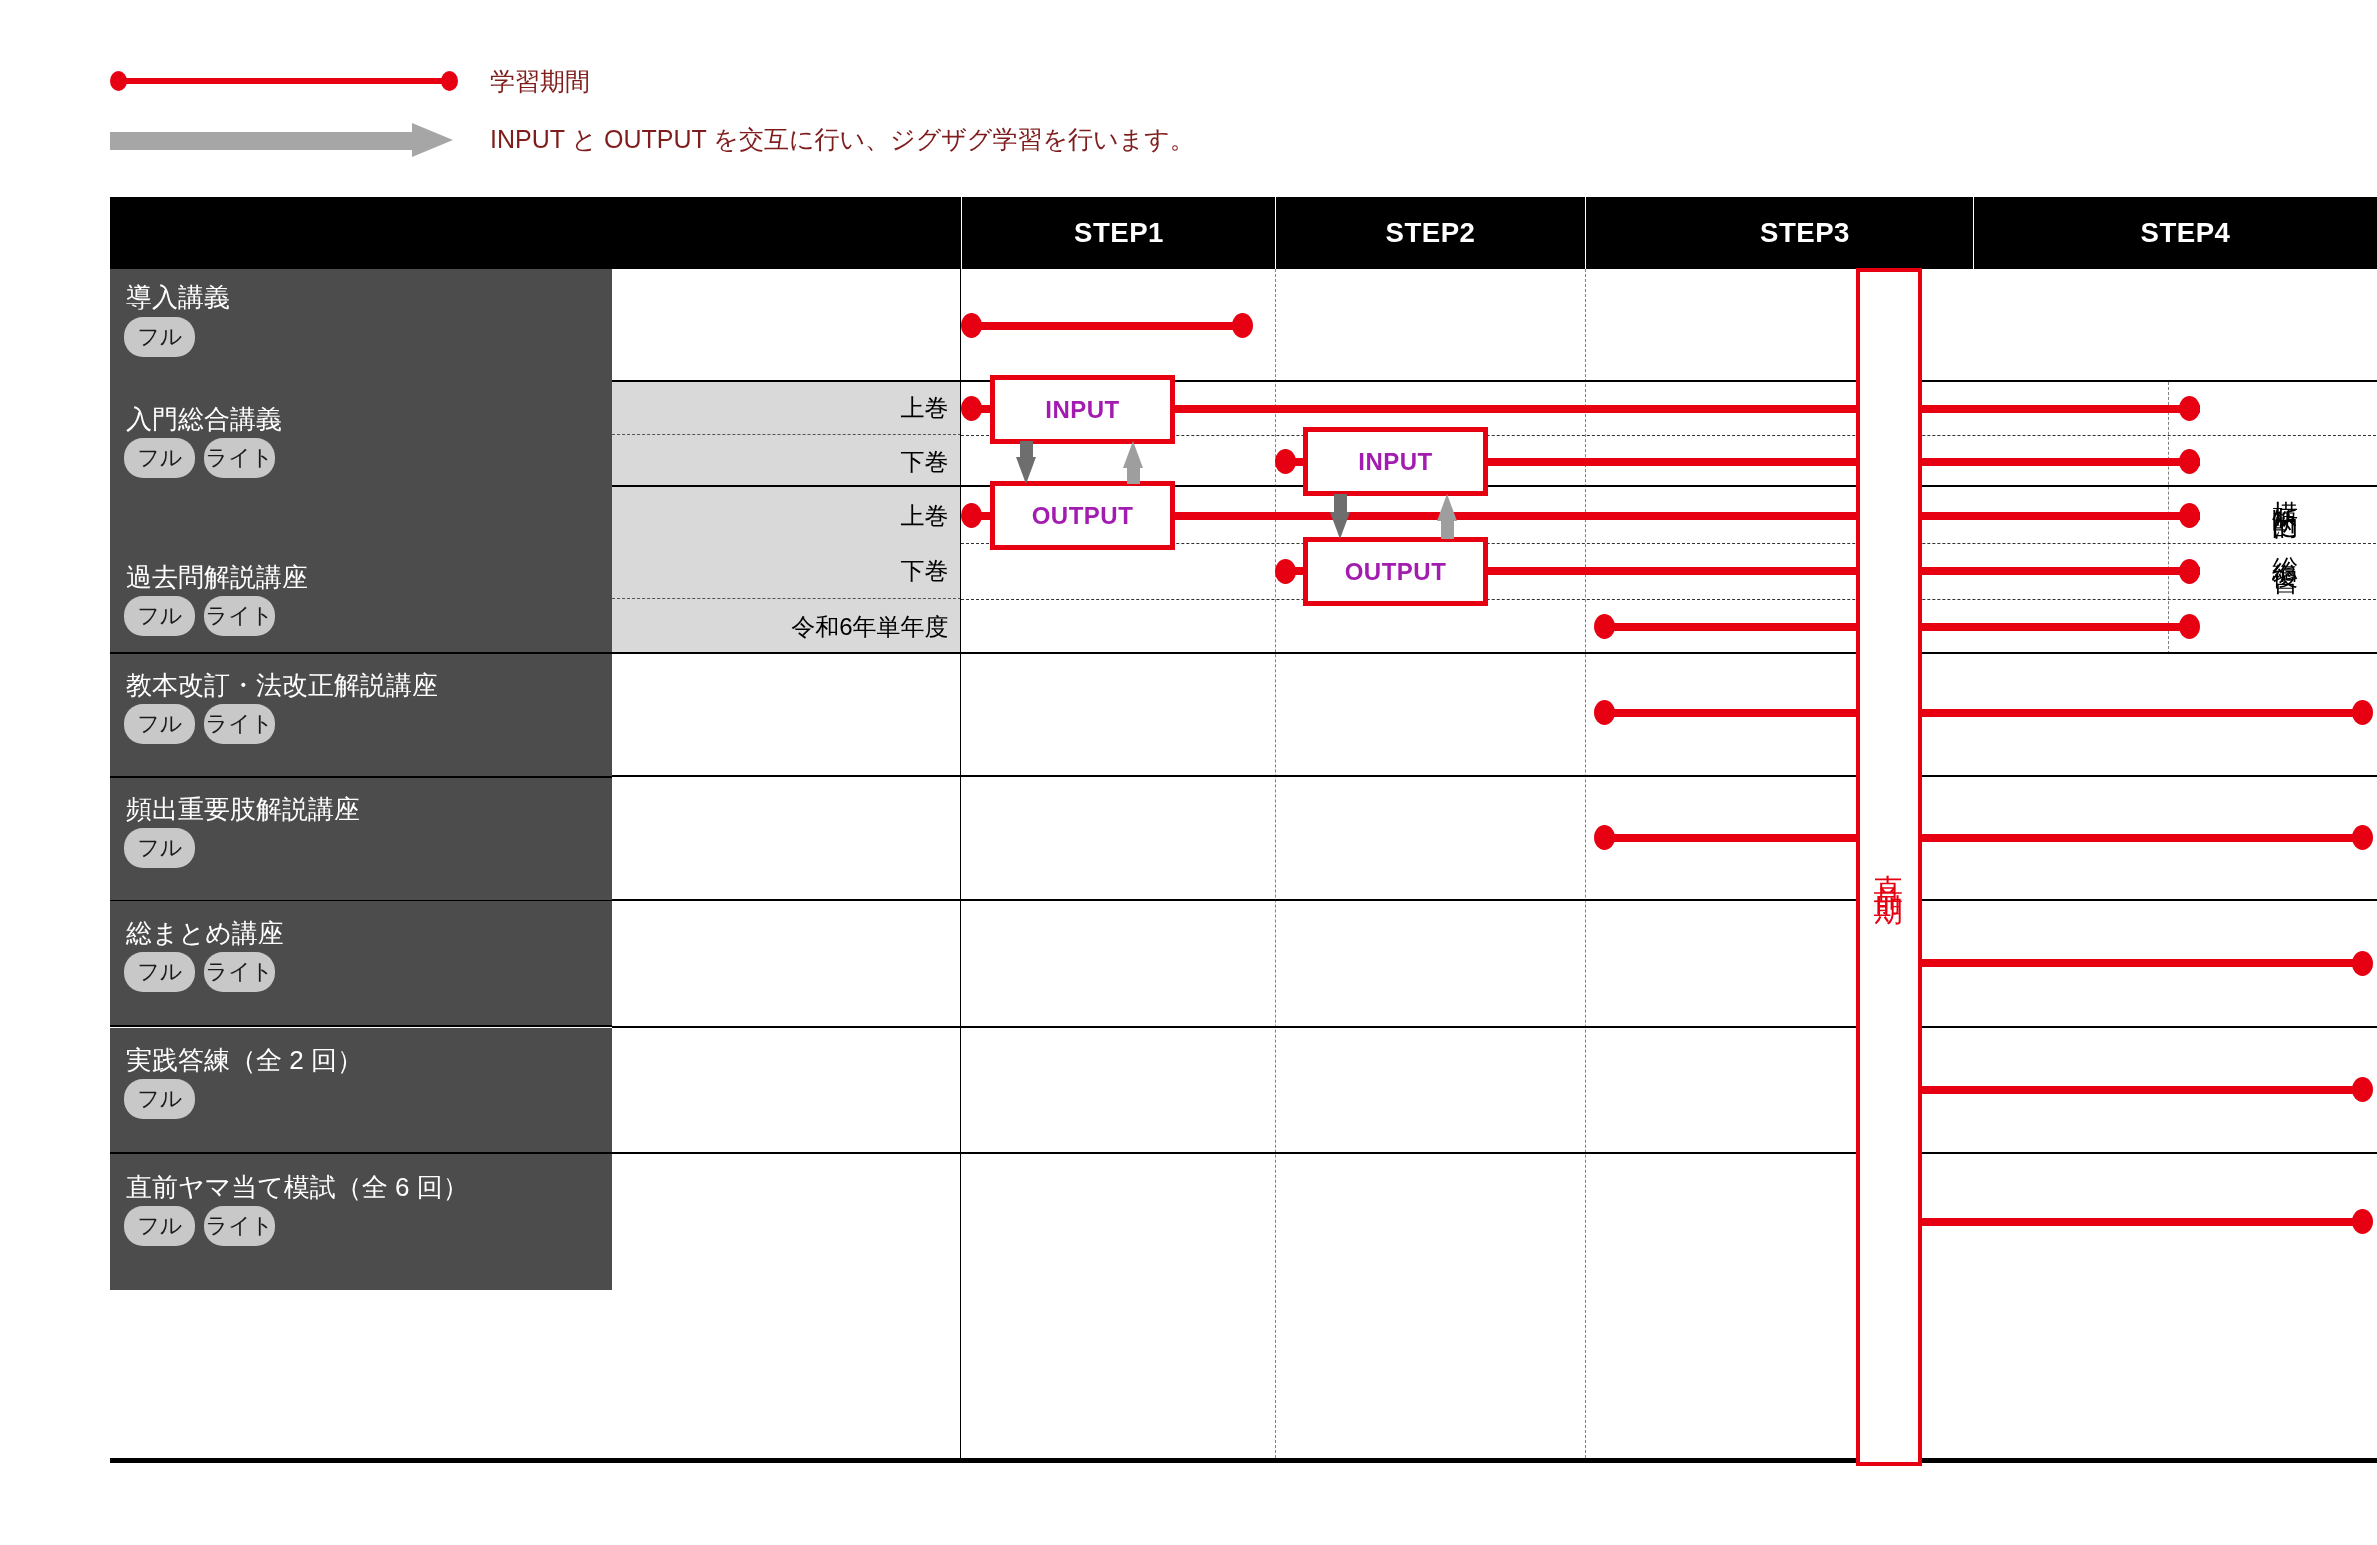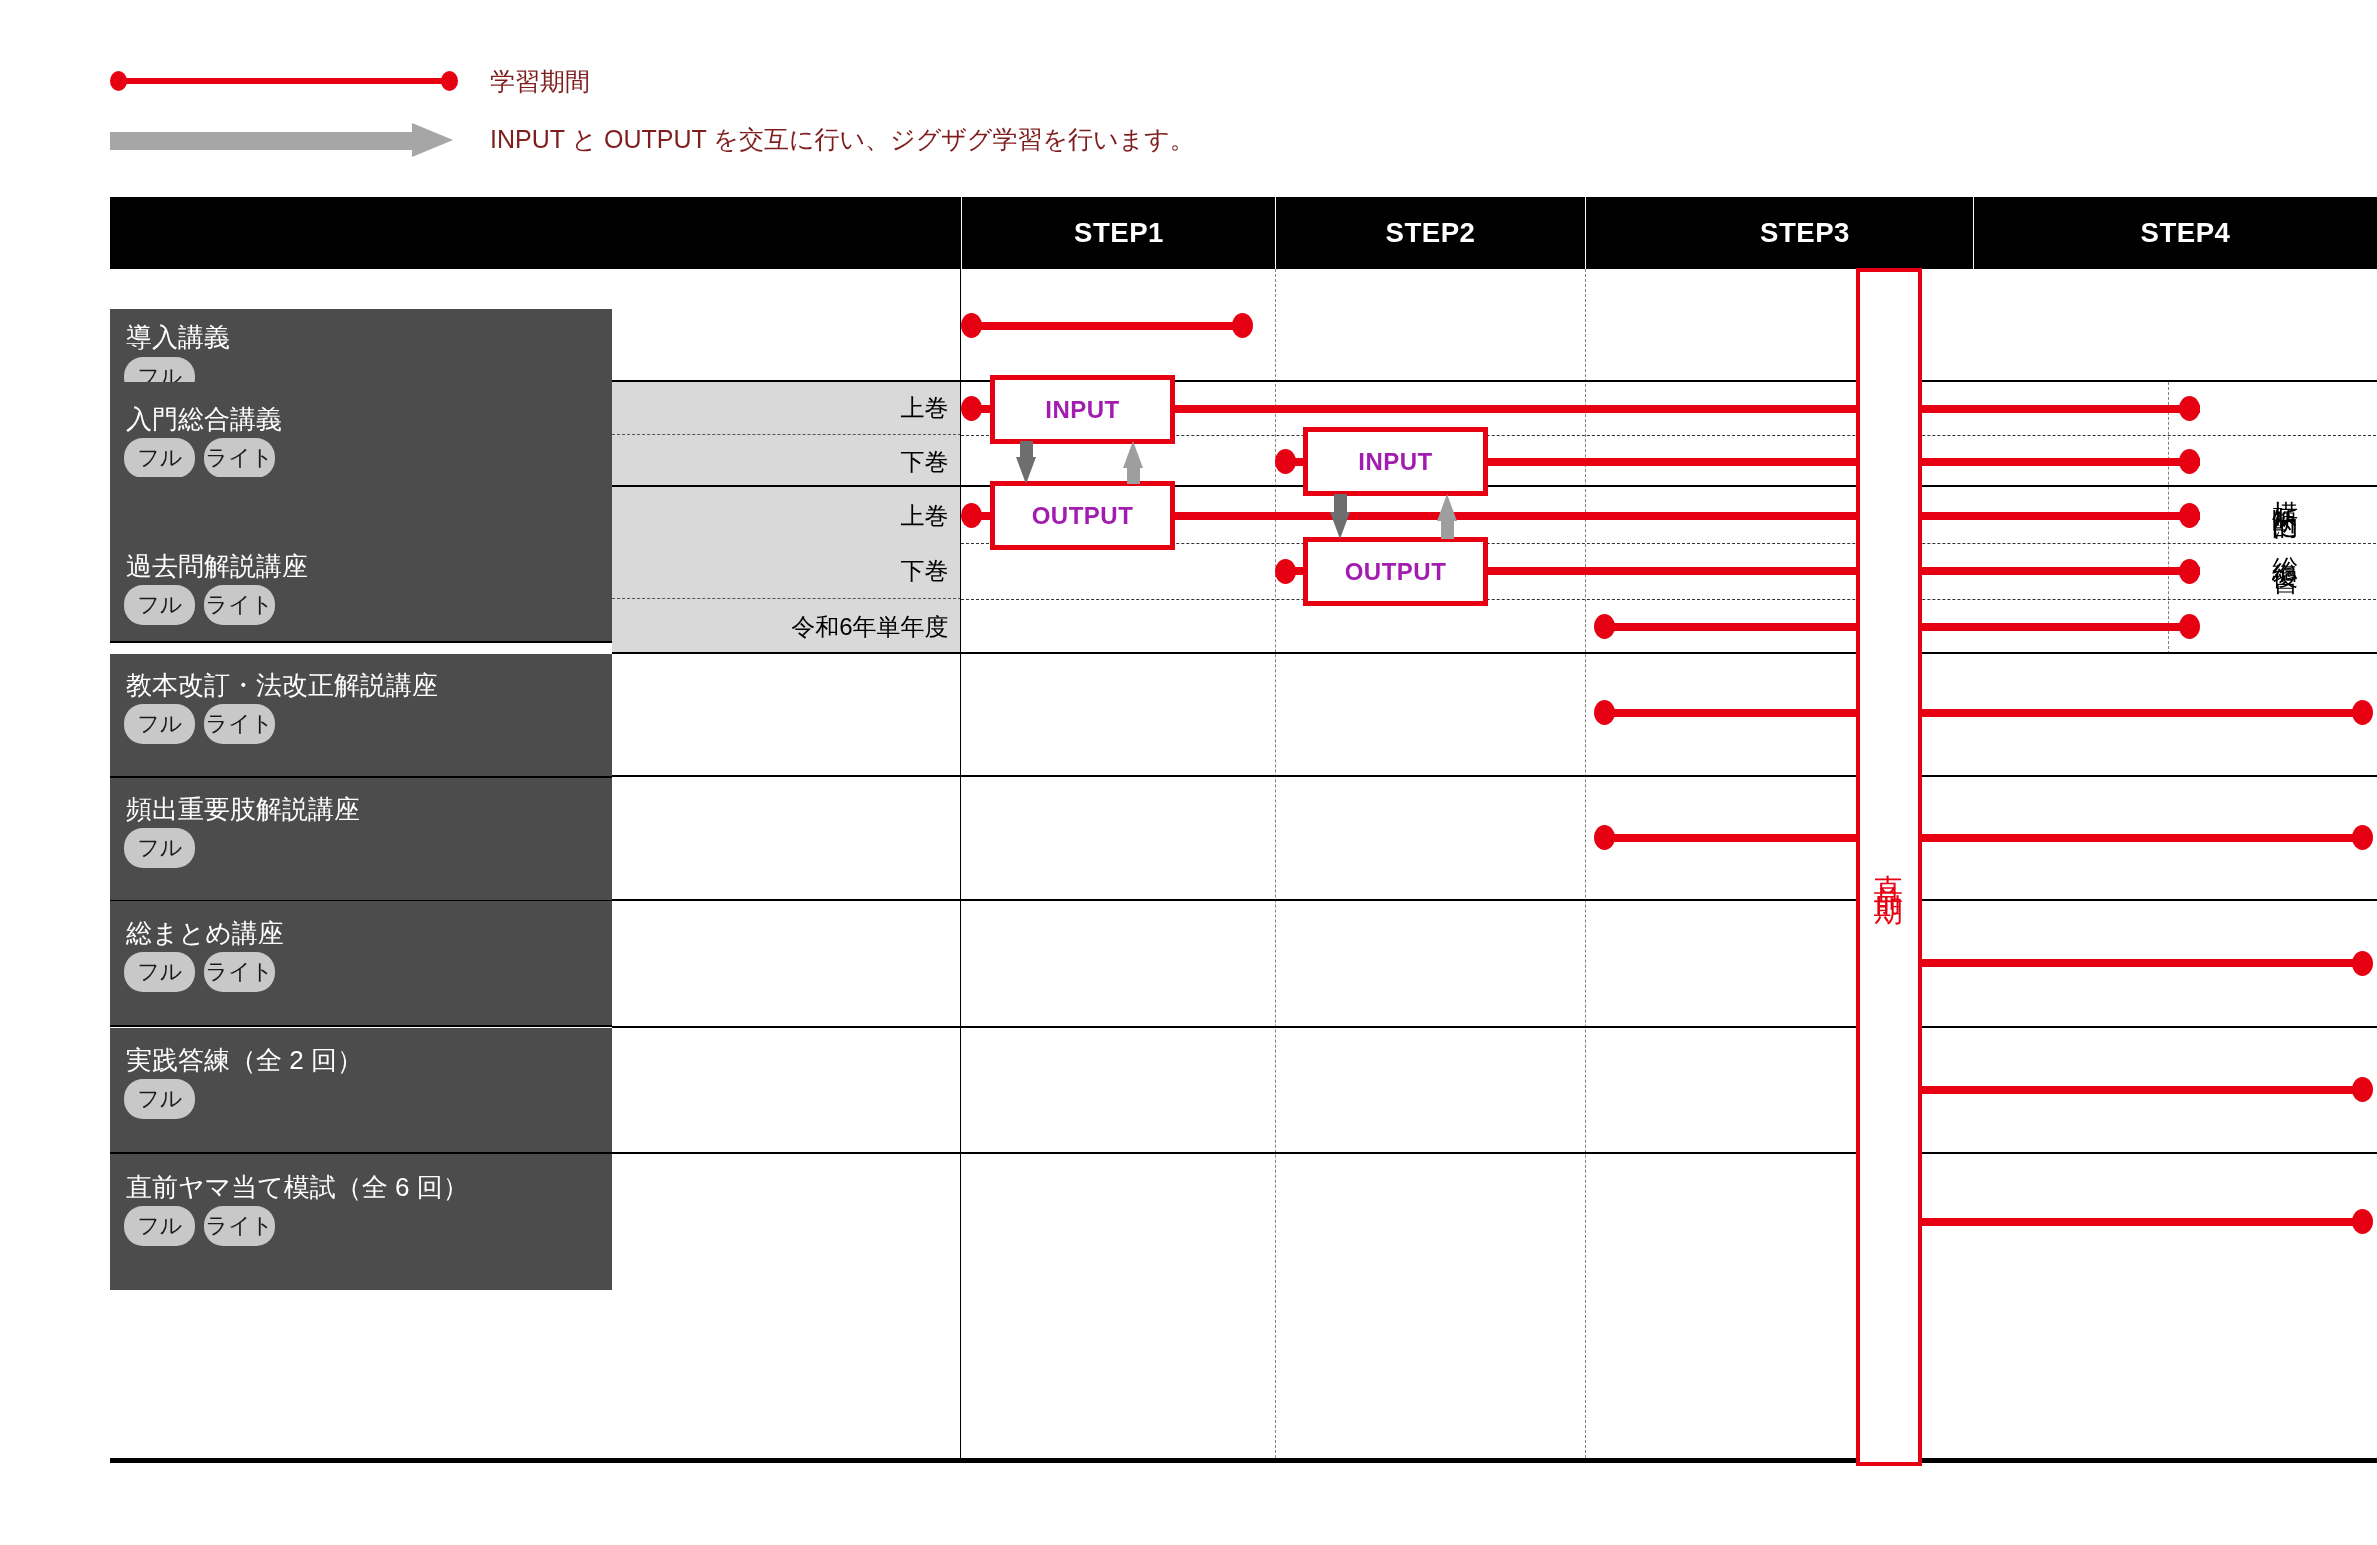--- a/index.html
+++ b/index.html
@@ -119,36 +119,36 @@
     <div class="hcell" style="left:1166px;width:309px;">STEP2</div>
     <div class="hsep" style="left:1475px;"></div>
     <div class="hcell" style="left:1477px;width:386px;padding-left:25px;">STEP3</div>
     <div class="hsep" style="left:1863px;"></div>
     <div class="hcell" style="left:1864px;width:423px;">STEP4</div>
 
   </div>
 
   <div id="tbody">
 
-    <div class="labelcell" style="top:0;height:143px;margin-top:40px;">
+    <div class="labelcell" style="top:0;height:143px;">
       <div class="title" style="top:10.5px;">導入講義</div>
       <div class="tags" style="top:48px;">
         <div class="tag">フル</div>
       </div>
     </div>
 
     <div class="labelcell" style="top:113px;height:136px;">
       <div class="title" style="top:20px;">入門総合講義</div>
       <div class="tags" style="top:56px;">
         <div class="tag">フル</div>
         <div class="tag">ライト</div>
       </div>
     </div>
 
-    <div class="labelcell" style="top:208px;height:166px;">
+    <div class="labelcell" style="top:219px;height:166px;">
       <div class="title" style="top:72px;">過去問解説講座</div>
       <div class="tags" style="top:108px;">
         <div class="tag">フル</div>
         <div class="tag">ライト</div>
       </div>
     </div>
 
     <div class="labelcell" style="top:385px;height:124px;">
       <div class="title" style="top:14.3px;">教本改訂・法改正解説講座</div>
       <div class="tags" style="top:50px;">

